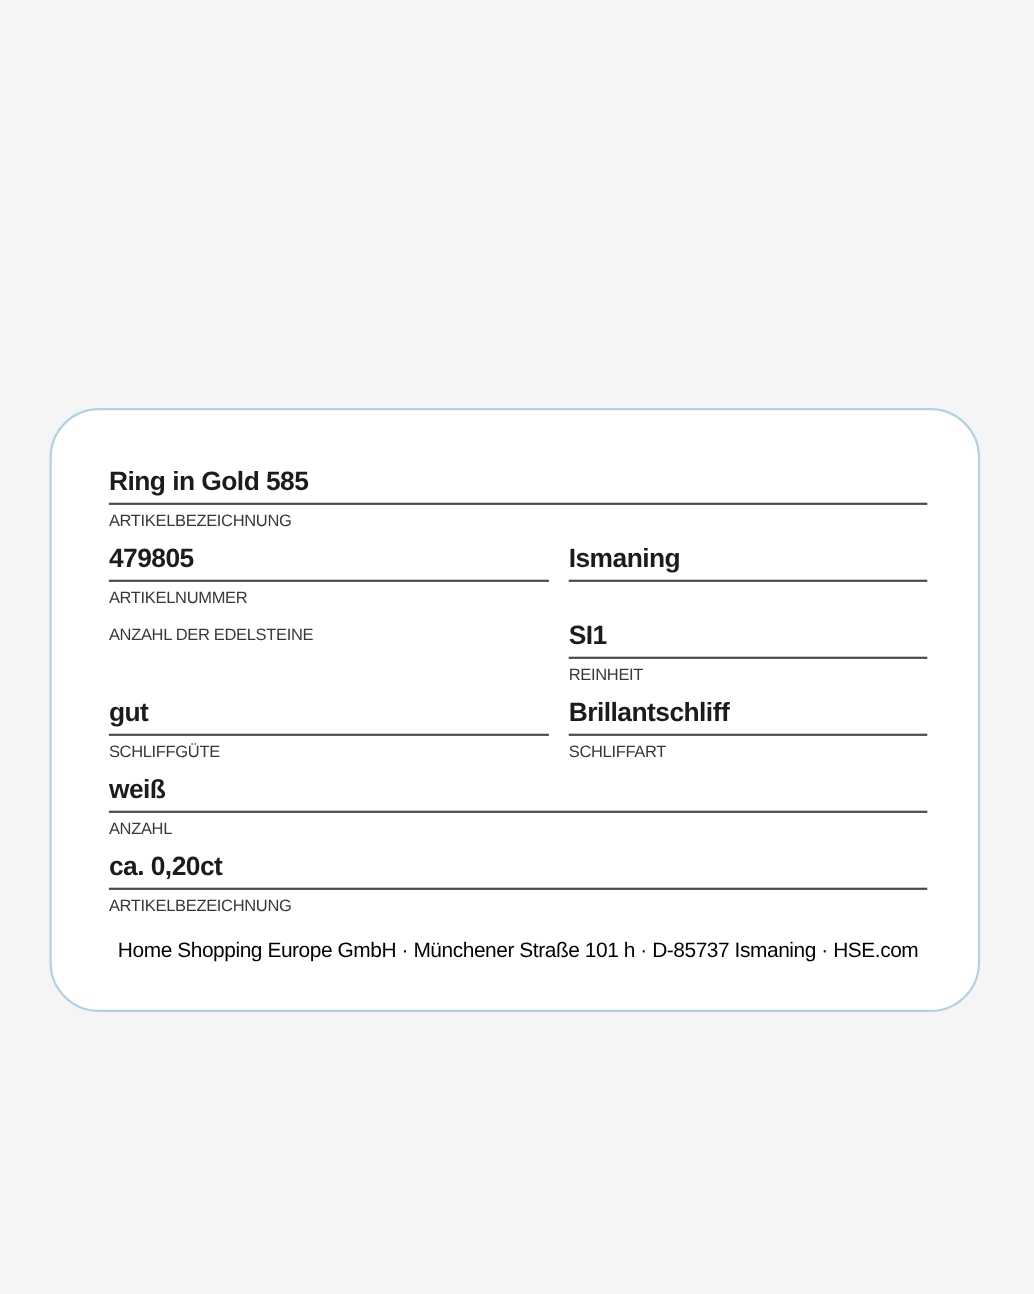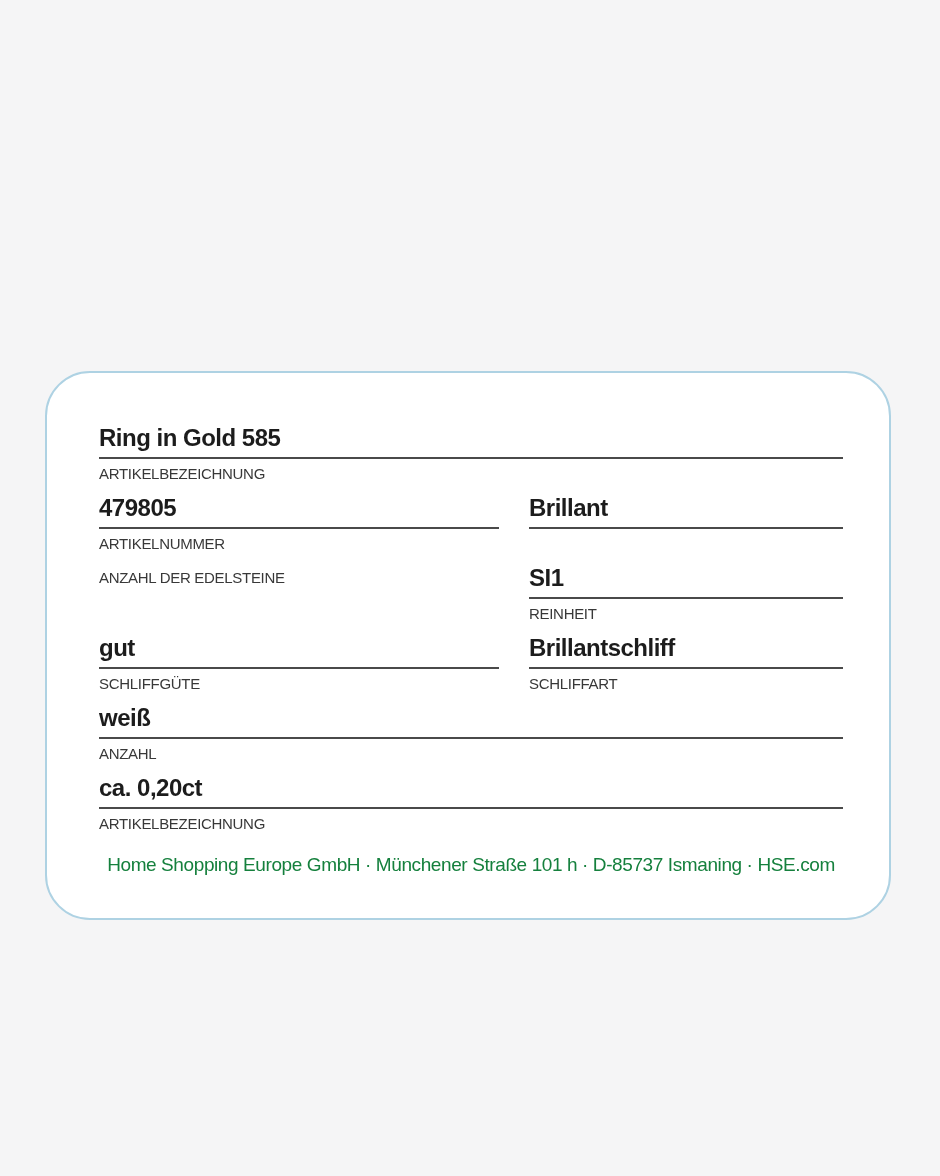--- a/index.html
+++ b/index.html
@@ -44,28 +44,28 @@
     font-size: 15px;
     line-height: 23px;
     font-weight: 400;
     letter-spacing: -0.3px;
     color: #383838;
     white-space: nowrap;
   }
   .row2 {
     display: grid;
     grid-template-columns: 400px 1fr;
-    column-gap: 30px;
+    column-gap: 18px;
   }
   .footer {
     margin-top: 18px;
     font-size: 19px;
     line-height: 23px;
     letter-spacing: -0.4px;
-    color: #15803d;
+    color: #000000;
     text-align: center;
     white-space: nowrap;
   }
 </style>
 </head>
 <body>
 
 <div class="page">
   <div class="card">
 
@@ -73,21 +73,21 @@
       <div class="value">Ring in Gold 585</div>
       <div class="label">ARTIKELBEZEICHNUNG</div>
     </div>
 
     <div class="row2">
       <div class="field">
         <div class="value">479805</div>
         <div class="label">ARTIKELNUMMER</div>
       </div>
       <div class="field">
-        <div class="value">Brillant</div>
+        <div class="value">Ismaning</div>
       </div>
     </div>
 
     <div class="row2">
       <div class="field">
         <div class="label">ANZAHL DER EDELSTEINE</div>
       </div>
       <div class="field">
         <div class="value">SI1</div>
         <div class="label">REINHEIT</div>

